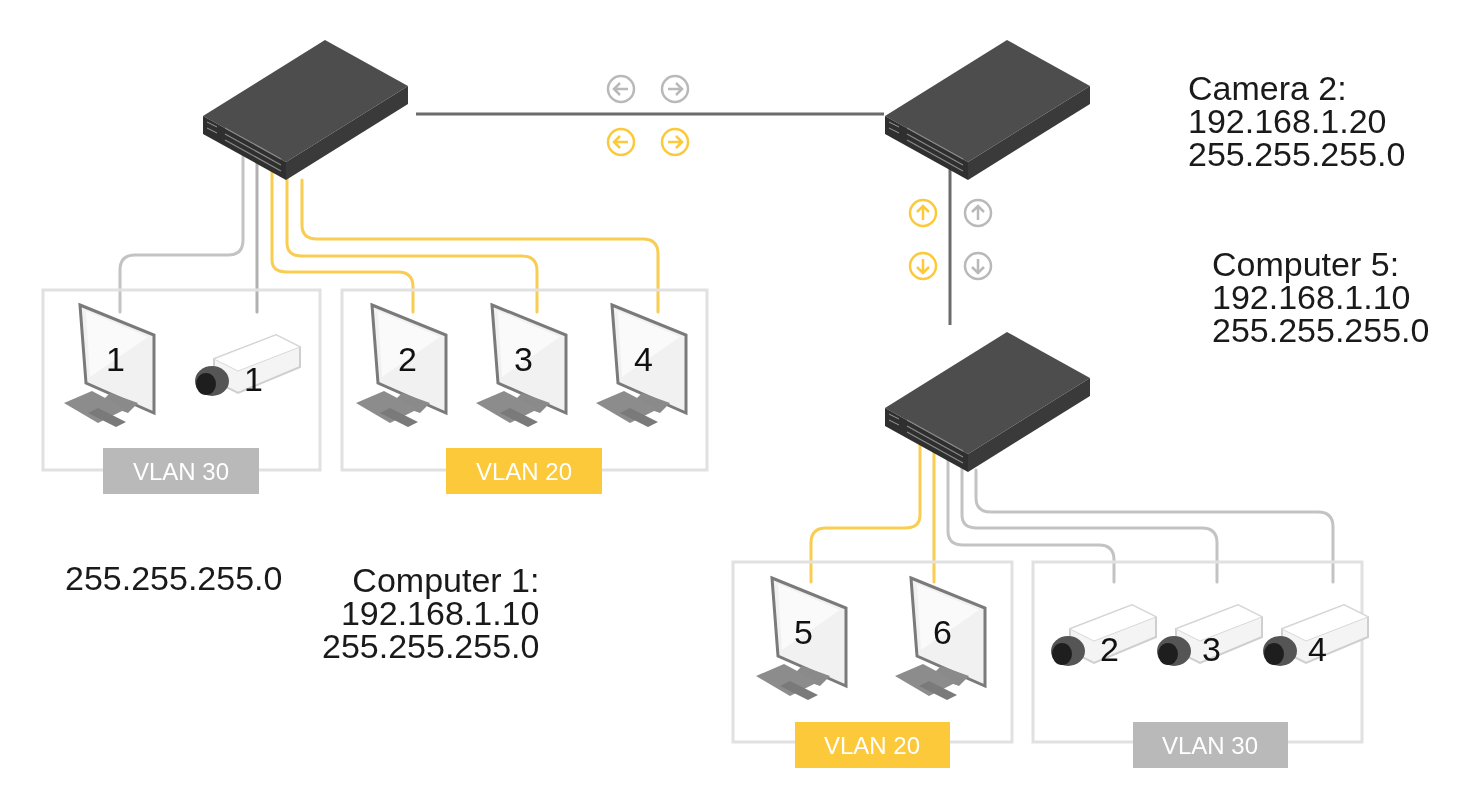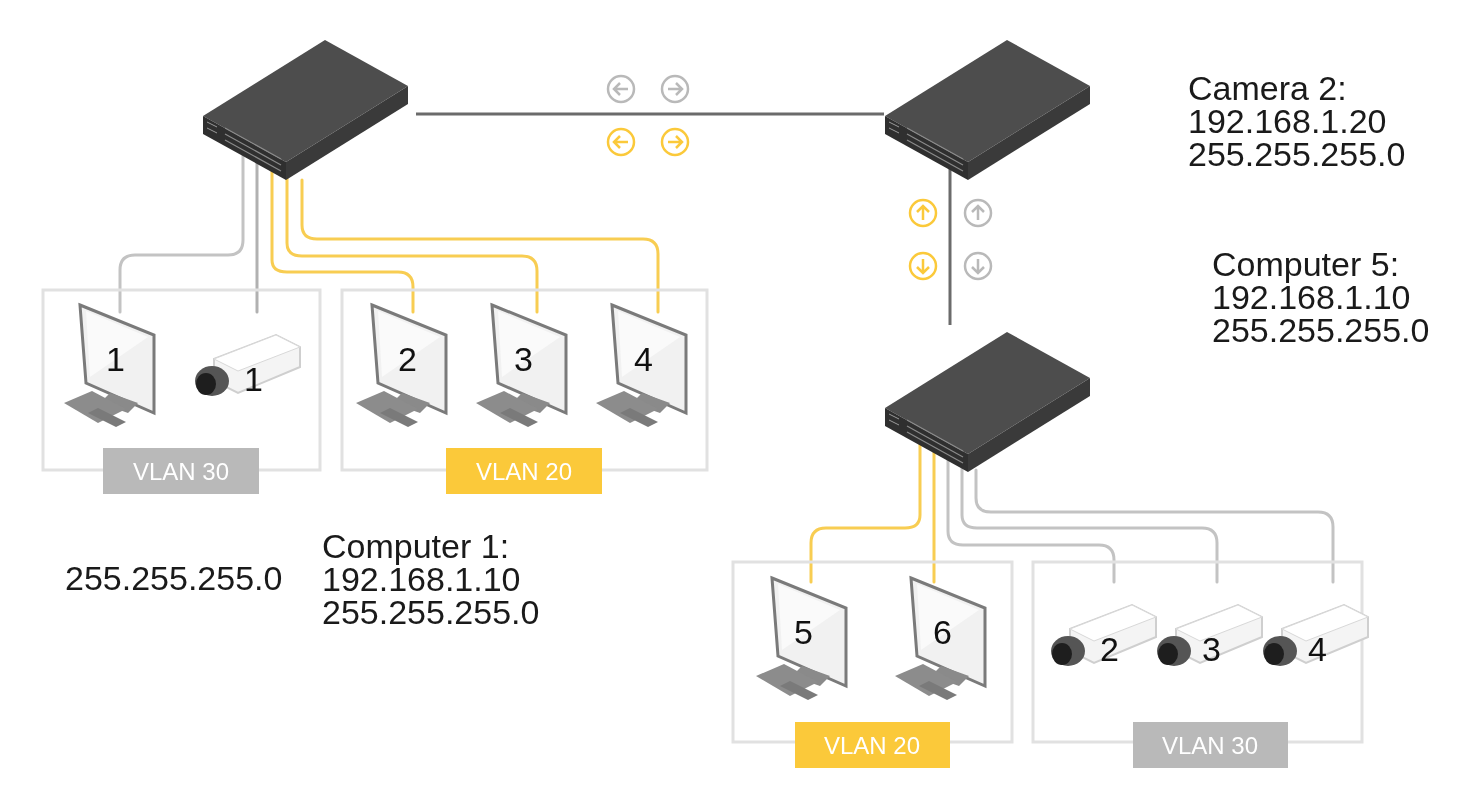--- a/index.html
+++ b/index.html
@@ -162,21 +162,21 @@
   </g>
   <g>
     <rect x="1133" y="722" width="155" height="46" fill="#b9b9b9"></rect>
     <text class="vlan-text" x="1210" y="754" text-anchor="middle">VLAN 30</text>
   </g>
 </svg>
 
 <div class="info-block" style="left:65px; top:562px;">
   <div>255.255.255.0</div>
 </div>
-<div class="info-block" style="left:322px; top:530px;">
+<div class="info-block" style="left:322px; top:564px;text-align:right;">
   <div>Computer 1:</div>
   <div>192.168.1.10</div>
   <div>255.255.255.0</div>
 </div>
 <div class="info-block" style="left:1188px; top:72px;">
   <div>Camera 2:</div>
   <div>192.168.1.20</div>
   <div>255.255.255.0</div>
 </div>
 <div class="info-block" style="left:1188px; top:248px;margin-left:24px;">

